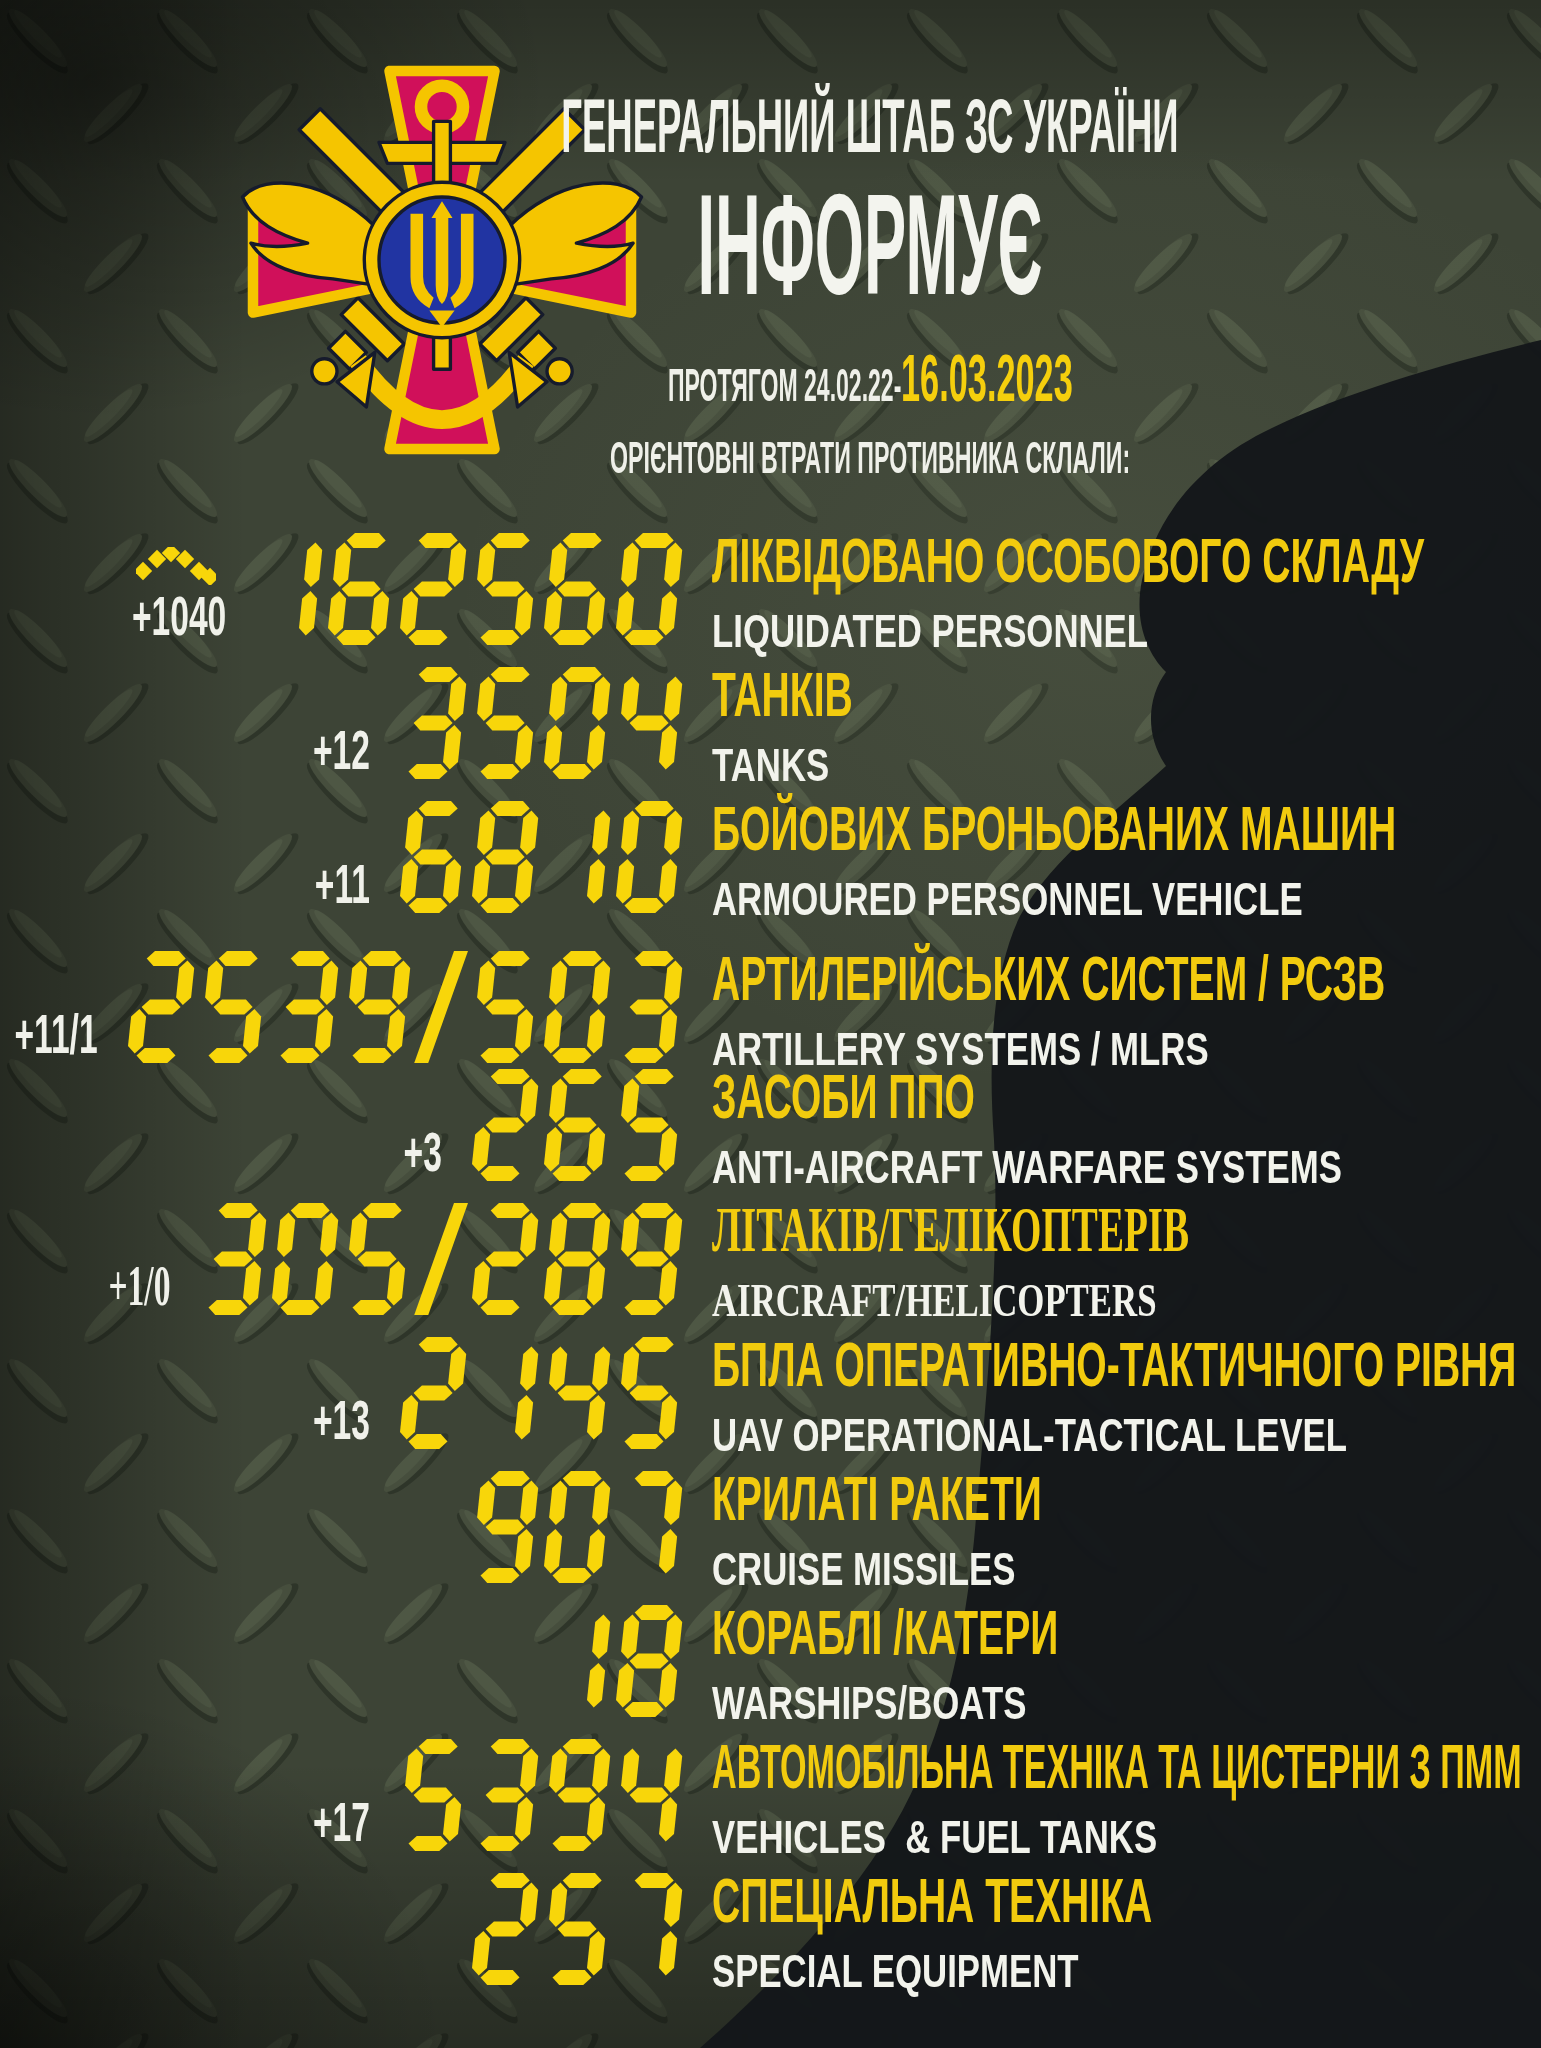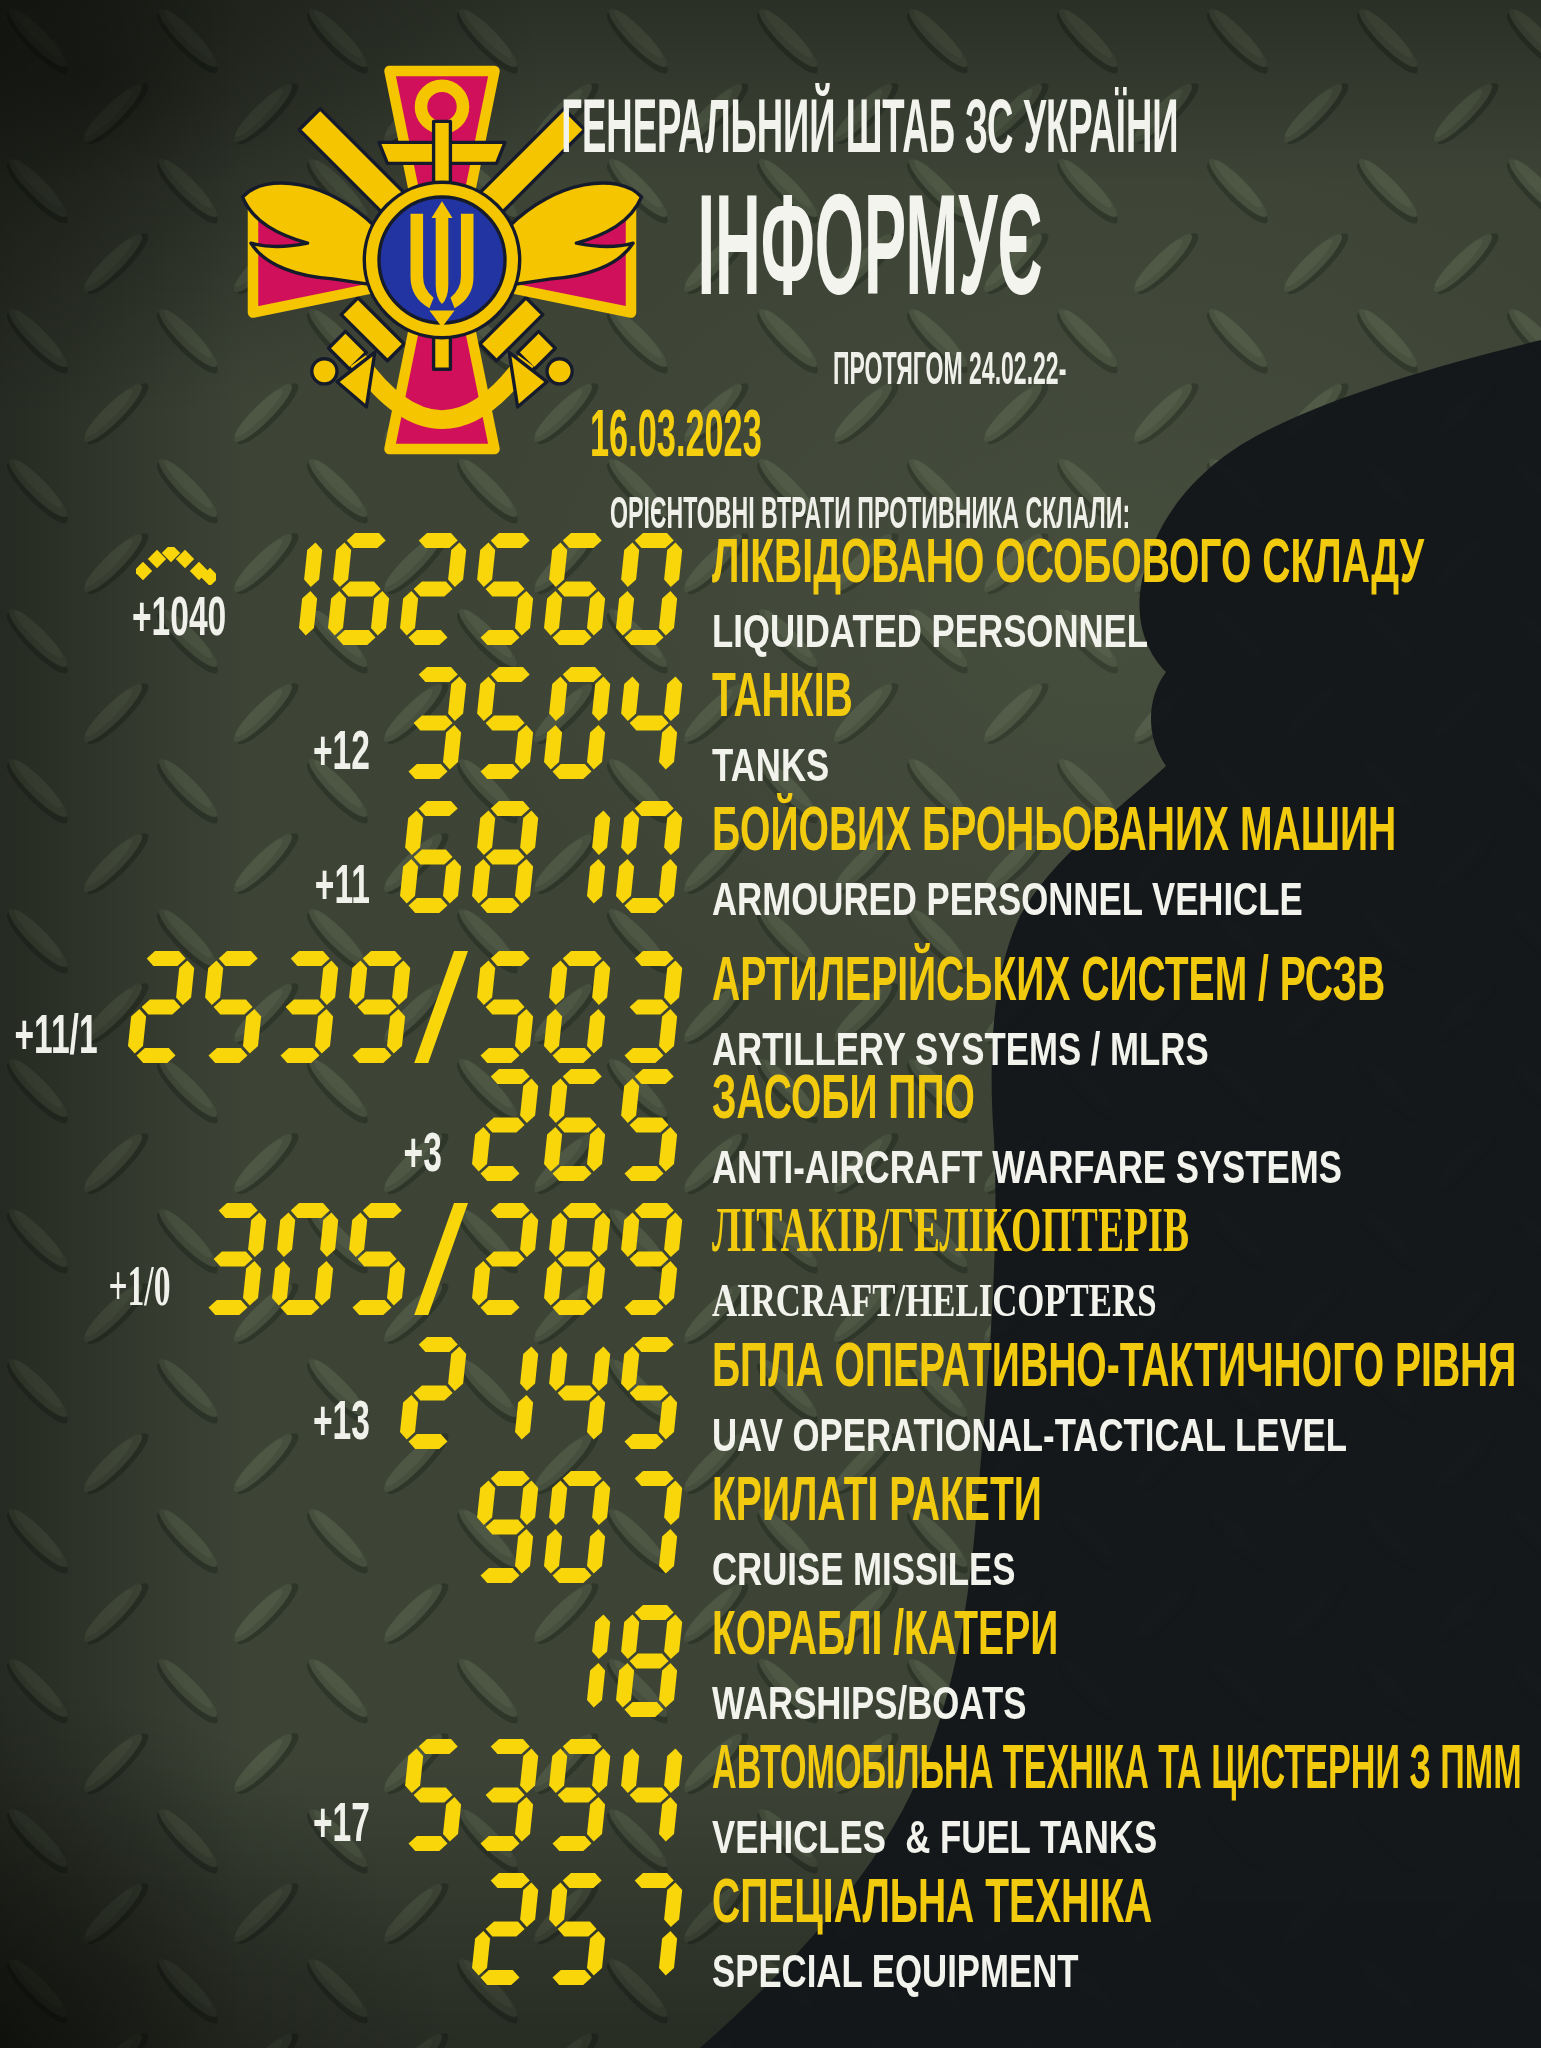--- a/index.html
+++ b/index.html
@@ -9,21 +9,21 @@
   #shading{pointer-events:none;background:
     radial-gradient(700px 520px at 6% 4%, rgba(0,0,0,.45), rgba(0,0,0,0) 65%),
     radial-gradient(640px 520px at 0% 100%, rgba(0,0,0,.40), rgba(0,0,0,0) 70%),
     linear-gradient(to right, rgba(0,0,0,.38), rgba(0,0,0,0) 16%),
     linear-gradient(to bottom, rgba(0,0,0,.30), rgba(0,0,0,0) 9%, rgba(0,0,0,0) 86%, rgba(0,0,0,.35) 100%),
     radial-gradient(1100px 800px at 72% 30%, rgba(150,160,125,.10), rgba(0,0,0,0) 60%);}
   .cond{display:inline-block;white-space:pre;}
   .hdr{position:absolute;top:86px;left:530px;width:680px;display:flex;flex-direction:column;align-items:center;}
   .t1{font-size:76px;color:#f2f3ec;line-height:1.05;}
   .t2{font-size:142px;color:#f3f4ee;line-height:1;margin-top:8px;}
-  .dateline{display:flex;align-items:baseline;margin-top:24px;position:relative;left:-42px;flex-direction:column;}
+  .dateline{display:flex;align-items:baseline;margin-top:24px;position:relative;left:-42px;}
   .dprefix{font-size:47px;color:#eff0e9;transform-origin:right bottom;}
   .ddate{font-size:66px;color:#f5cf0d;transform-origin:left bottom;}
   .sub{font-size:45px;color:#eff0e9;margin-top:16px;}
   .row{position:absolute;left:0;width:100%;height:134px;}
   .numwrap{position:absolute;left:0;top:10px;width:688px;display:flex;align-items:flex-end;justify-content:flex-end;gap:28px;}
   .prefixcol{display:flex;flex-direction:column;align-items:flex-end;}
   .delta{font-size:56px;color:#f0f1ea;line-height:.9;margin-bottom:4px;transform-origin:right bottom;}
   .wave{margin:0 10px 6px 0;display:block;}
   .numhost svg{display:block;}
   .labels{position:absolute;left:712px;top:6px;display:flex;flex-direction:column;align-items:flex-start;}

